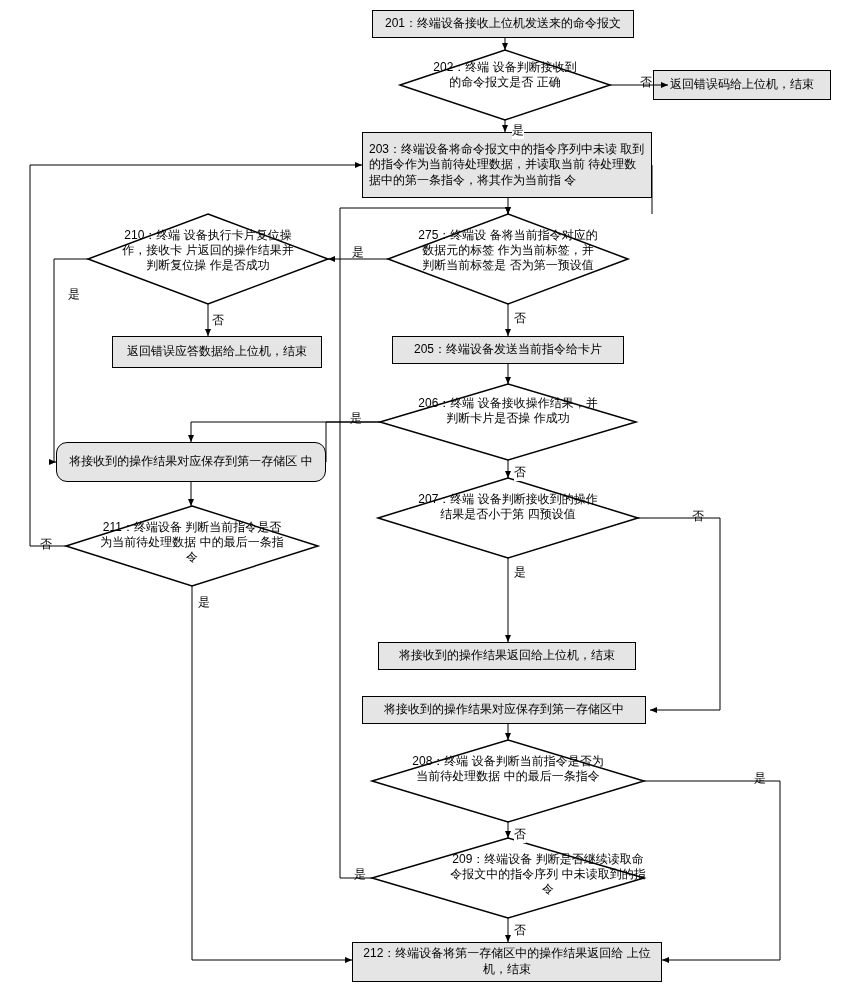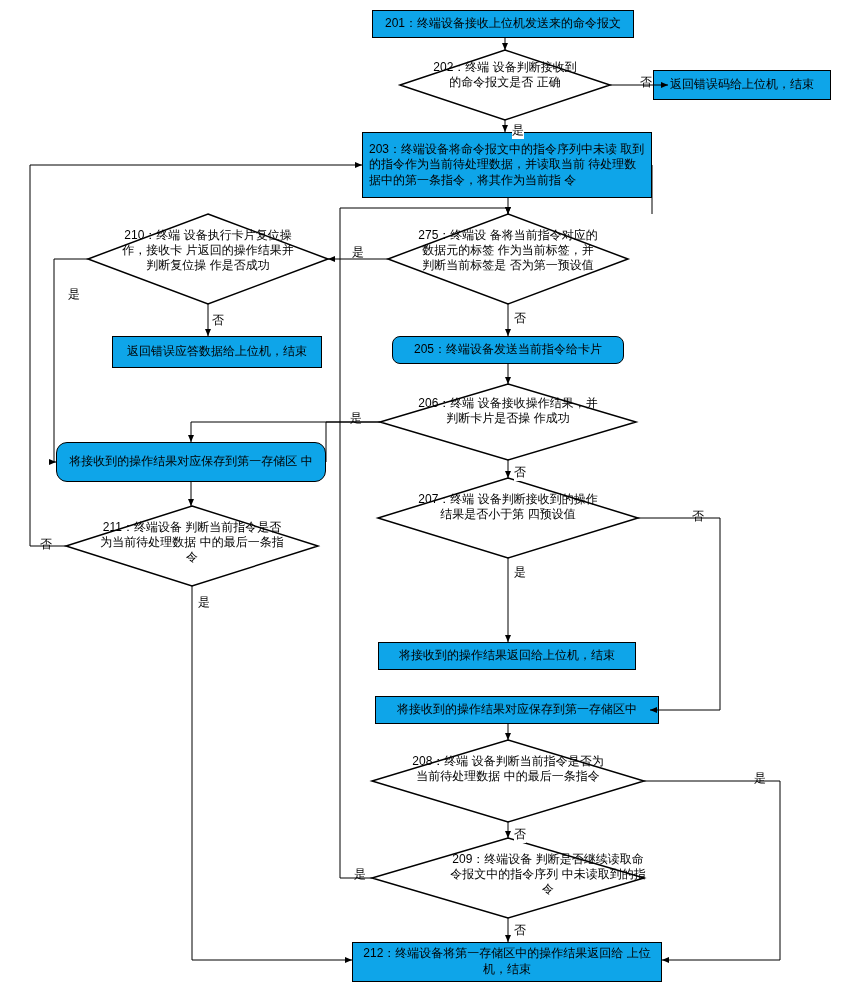--- a/index.html
+++ b/index.html
@@ -9,21 +9,21 @@
     background: #fff;
     font-family: "SimSun", "Microsoft YaHei", sans-serif;
     font-size: 12px;
     width: 865px;
     height: 1000px;
     position: relative;
   }
   .node {
     position: absolute;
     border: 1.5px solid #000;
-    background: #0ea5e9;
+    background: #e5e5e5;
     text-align: center;
     display: flex;
     align-items: center;
     justify-content: center;
     padding: 4px 6px;
     line-height: 1.3;
   }
   .diamond {
     position: absolute;
     width: 0; height: 0;
@@ -58,28 +58,28 @@
 
 <div class="node" style="left:653px; top:70px; width:178px; height:30px;">返回错误码给上位机，结束</div>
 
 <div class="node" style="left:362px; top:132px; width:290px; height:66px; text-align:left;">203：终端设备将命令报文中的指令序列中未读
 取到的指令作为当前待处理数据，并读取当前
 待处理数据中的第一条指令，将其作为当前指
 令</div>
 
 <div class="node" style="left:112px; top:336px; width:210px; height:32px;">返回错误应答数据给上位机，结束</div>
 
-<div class="node" style="left:392px; top:336px; width:232px; height:28px;border-radius:8px;">205：终端设备发送当前指令给卡片</div>
+<div class="node" style="left:392px; top:336px; width:232px; height:28px;">205：终端设备发送当前指令给卡片</div>
 
 <div class="node" style="left:56px; top:442px; width:270px; height:40px;border-radius:11px;">将接收到的操作结果对应保存到第一存储区
 中</div>
 
 <div class="node" style="left:378px; top:642px; width:258px; height:28px;">将接收到的操作结果返回给上位机，结束</div>
 
-<div class="node" style="left:375px; top:696px; width:284px; height:28px;">将接收到的操作结果对应保存到第一存储区中</div>
+<div class="node" style="left:362px; top:696px; width:284px; height:28px;">将接收到的操作结果对应保存到第一存储区中</div>
 
 <div class="node" style="left:352px; top:942px; width:310px; height:40px;">212：终端设备将第一存储区中的操作结果返回给
 上位机，结束</div>
 
 <div class="diamond" style="left:400px; top:50px;">
   <svg width="210" height="70">
       <polygon points="105,0 210,35 105,70 0,35" fill="#fff" stroke="#000" stroke-width="1.5"></polygon>
     </svg>
   <div class="dtext" style="left:30px; top:10px; width:150px;">202：终端
 设备判断接收到的命令报文是否

